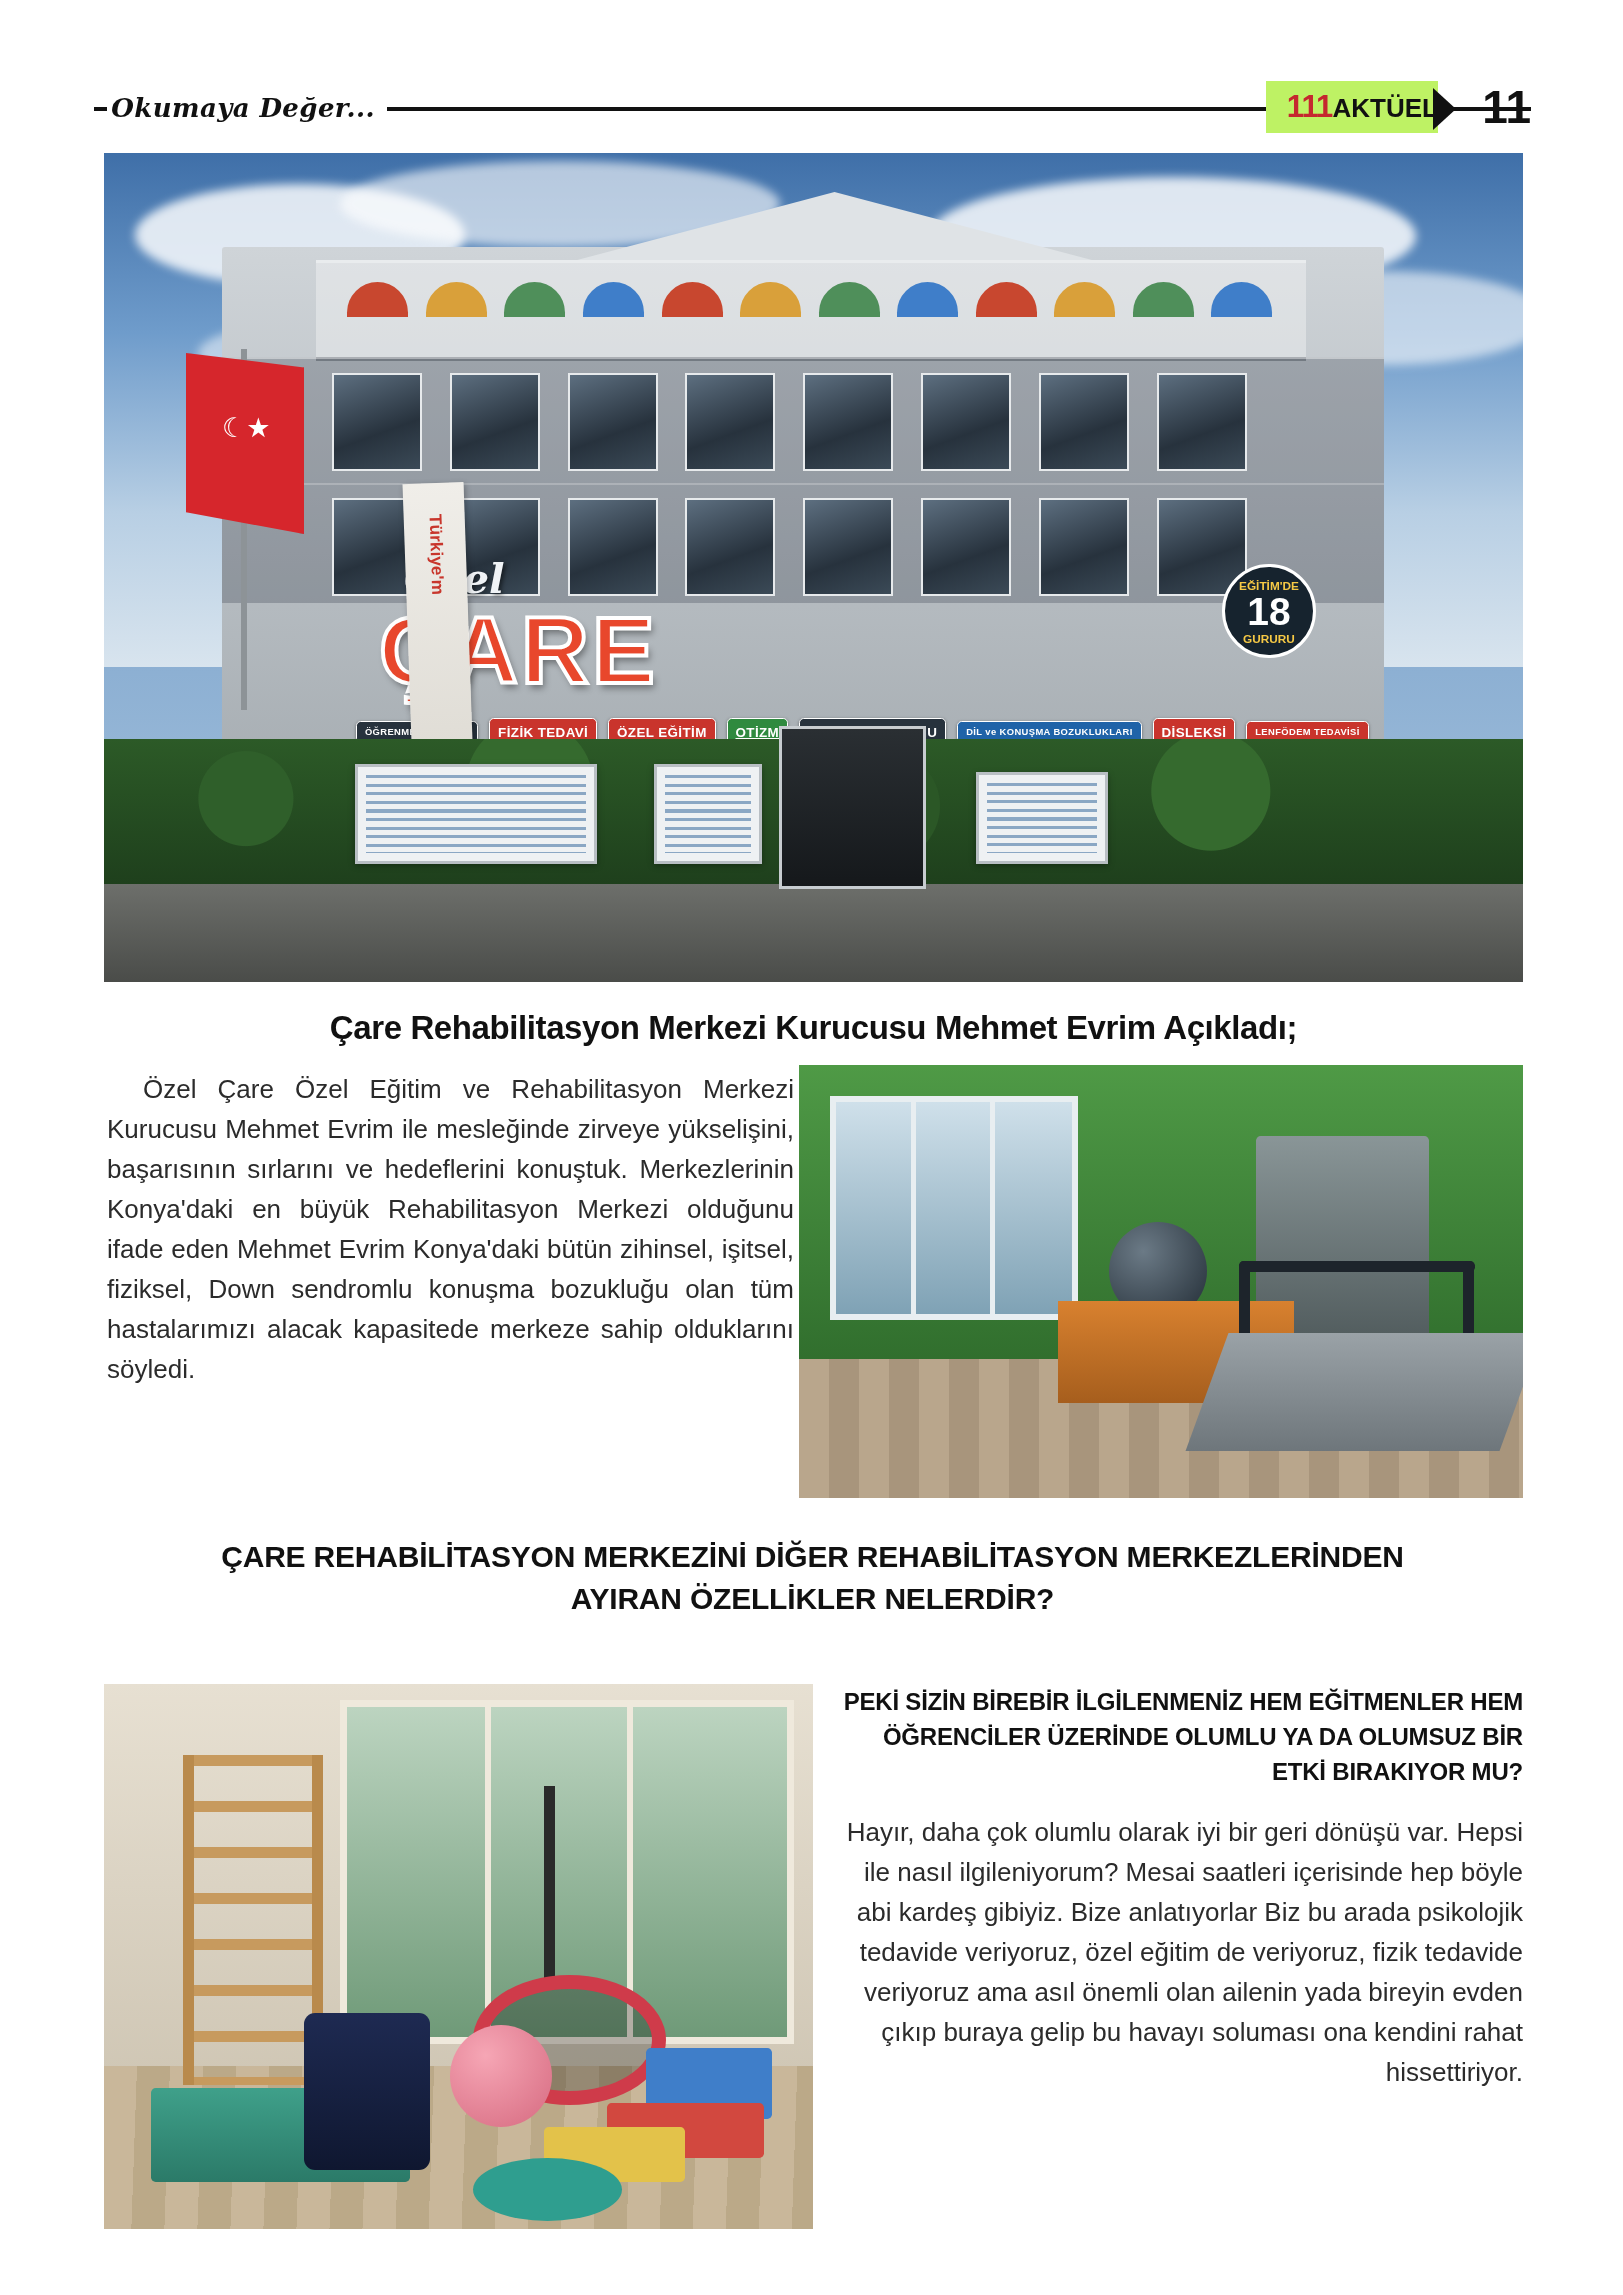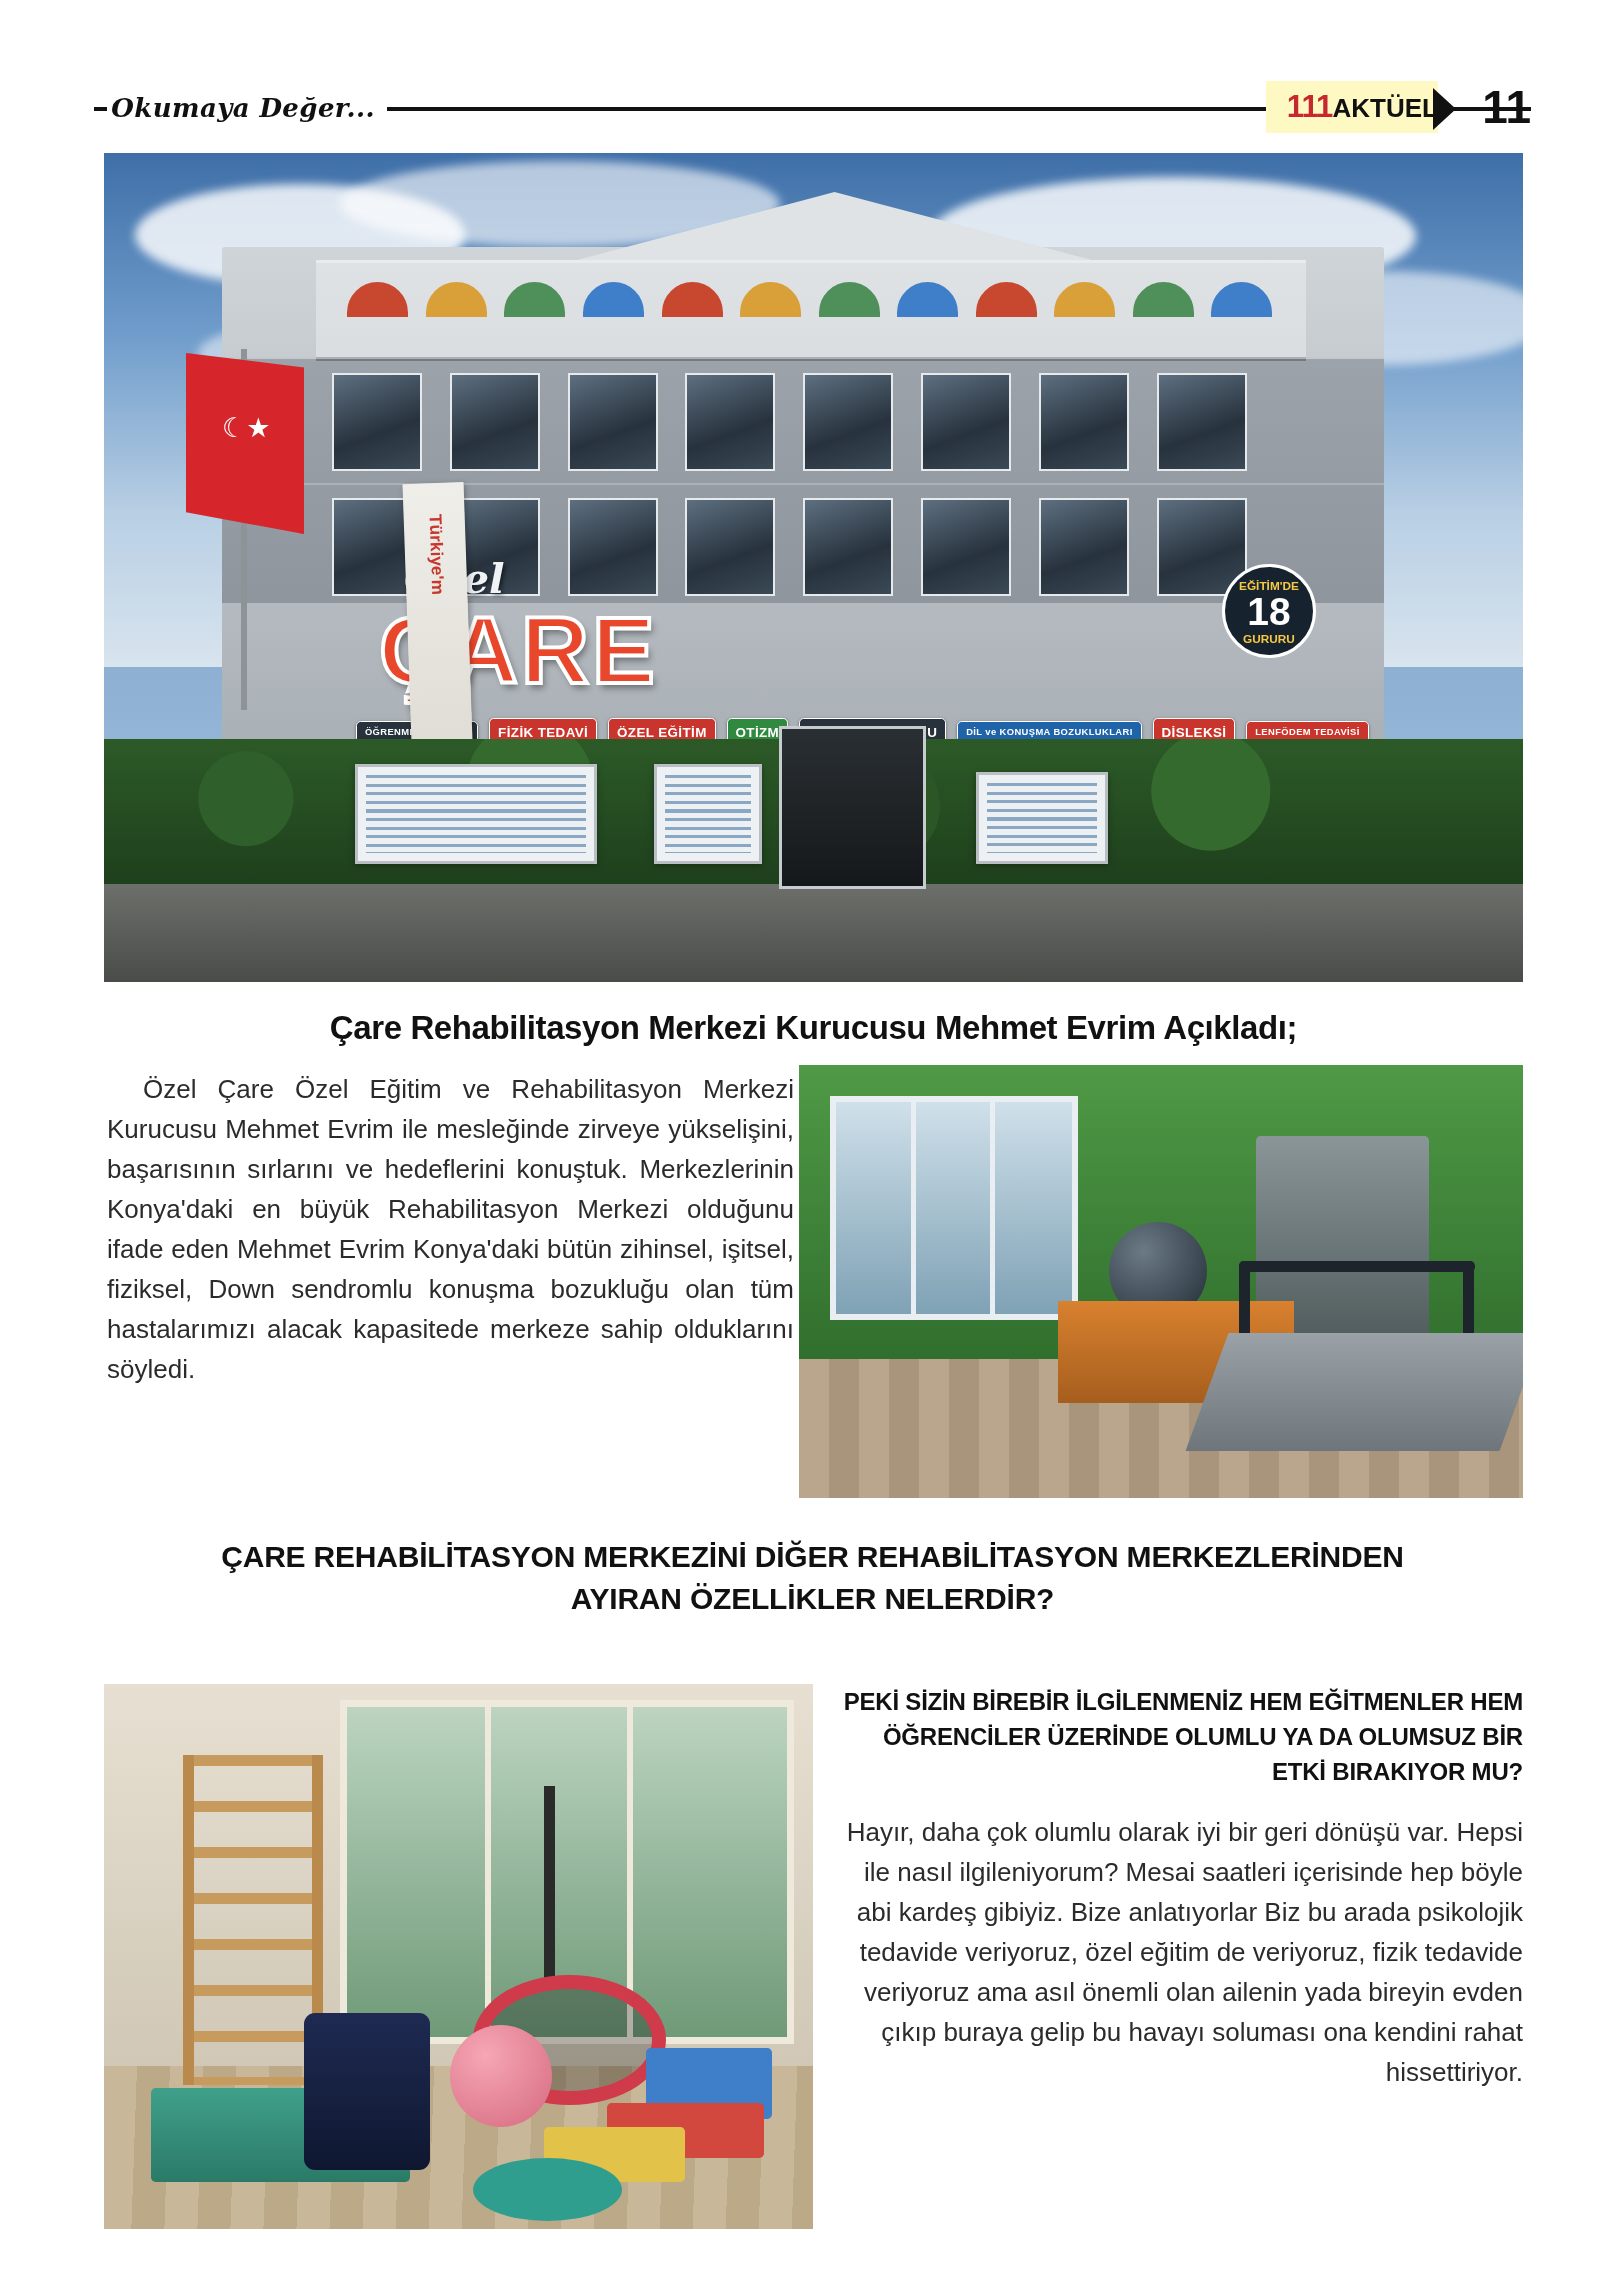--- a/index.html
+++ b/index.html
@@ -51,21 +51,21 @@
     font-size: 26px;
     color: #111111;
     letter-spacing: 0.4px;
     line-height: 50px;
   }
   .header-brand-wrap {
     position: absolute;
     right: 93px;
     top: -1.6px;
     height: 52px;
-    background: #fef9c3;
+    background: #bef264;
     padding-left: 20.4px;
     display: flex;
     align-items: center;
   }
   .header-brand {
     font-family: "Liberation Sans", sans-serif;
     font-weight: bold;
     font-size: 31px;
     letter-spacing: -0.8px;
     line-height: 49px;
@@ -222,21 +222,21 @@
     border: 1.6px solid #ffffff;
     border-radius: 4.7px;
     font-size: 13.4px;
     font-weight: bold;
     padding: 5.5px 7.9px;
     white-space: nowrap;
     box-shadow: 0 1.6px 3.1px rgba(0,0,0,.45);
     letter-spacing: 0.4px;
   }
   .chip.blue { background:#1f63a8; }
-  .chip.green { background:#2f8a3f; }
+  .chip.green { background:#2f8a3f;text-decoration:underline; }
   .chip.dark { background:#27323d; }
   .chip.small { font-size: 9.4px; line-height:1.05; }
   .slogan {
     position: absolute;
     font-size: 15px;
     font-weight: bold;
     color: #ffffff;
     background: #1e5fa0;
     border: 1.6px solid #ffffff;
     border-radius: 4.7px;

